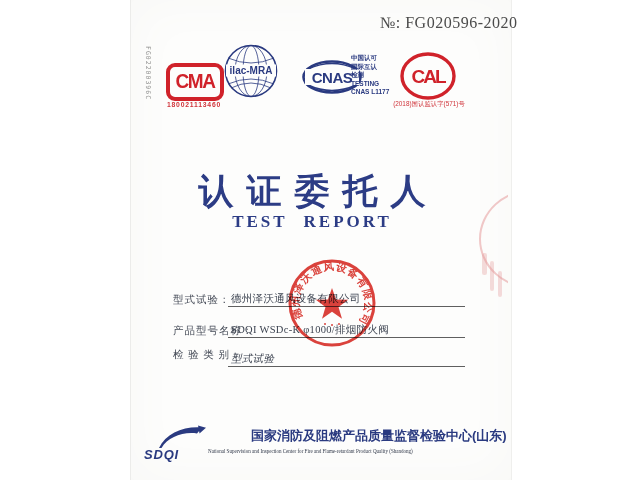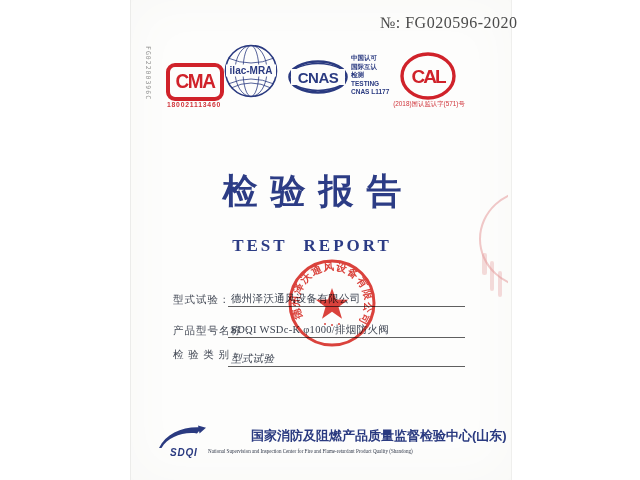--- a/index.html
+++ b/index.html
@@ -35,41 +35,41 @@
   }
   .cma-box span{
     font-weight:900;font-size:19px;color:#d0222a;letter-spacing:-1.5px;
     transform:scaleY(1.05);
   }
   .cma-number{
     position:absolute;left:160px;top:101px;width:68px;text-align:center;
     font-size:6.8px;font-weight:bold;color:#d0343a;letter-spacing:.8px;
   }
   .ilac-wrap{position:absolute;left:224px;top:44px;}
-  .cnas-wrap{position:absolute;left:287px;top:57px;}
+  .cnas-wrap{position:absolute;left:301px;top:57px;}
   .cnas-text{
     position:absolute;left:351px;top:54px;color:#2a3a80;
     font-size:6.5px;line-height:8.5px;font-weight:bold;white-space:nowrap;
   }
   .cal-wrap{position:absolute;left:399px;top:52px;text-decoration:underline;}
   .cal-caption{
     position:absolute;left:381px;top:100px;width:96px;text-align:center;
     font-size:6.4px;color:#d0343a;white-space:nowrap;
   }
   
   .title-zh{
     position:absolute;left:122px;top:168px;width:380px;text-align:center;
     font-size:35px;font-weight:900;color:#2c3c85;
     letter-spacing:13px;padding-left:13px;box-sizing:border-box;
   }
   .title-en{
     position:absolute;left:122px;top:212px;width:380px;text-align:center;
     font-family:"Liberation Serif","DejaVu Serif",serif;
     font-size:17px;font-weight:bold;color:#2c3c85;
-    letter-spacing:3px;word-spacing:9px;margin-top:24px;
+    letter-spacing:3px;word-spacing:9px;
   }
   
   .field-label{
     position:absolute;left:173px;
     font-family:"Liberation Serif","DejaVu Serif",serif;
     font-size:10.5px;color:#454b57;letter-spacing:1px;white-space:nowrap;
   }
   .field-value{
     position:absolute;left:231px;
     font-family:"Liberation Serif","DejaVu Serif",serif;
@@ -90,22 +90,22 @@
   .partial-stamp .arc{
     position:absolute;left:9px;top:6px;width:104px;height:96px;
     border:2.5px solid rgba(205,60,62,.55);border-radius:50%;
   }
   .partial-stamp .smudge{
     position:absolute;background:rgba(205,60,62,.35);border-radius:2px;
   }
   
   .sdqi{position:absolute;left:157px;top:424px;}
   .sdqi-label{
-    position:absolute;left:170px;top:447px;
-    font-size:10px;font-weight:900;font-style:italic;color:#2a3a80;letter-spacing:.8px;
+    position:absolute;left:144px;top:447px;
+    font-size:13px;font-weight:900;font-style:italic;color:#2a3a80;letter-spacing:.8px;
   }
   .footer-zh{
     position:absolute;left:207px;top:427px;width:250px;
     font-size:13px;font-weight:900;color:#2a3a80;letter-spacing:0;white-space:nowrap;padding-left:44px;
   }
   .footer-en{
     position:absolute;left:208px;top:447px;
     font-family:"Liberation Serif","DejaVu Serif",serif;
     font-size:7px;color:#2f3748;white-space:nowrap;
     transform:scaleX(.72);transform-origin:left top;
@@ -167,21 +167,21 @@
 </div>
 <div class="cal-caption">(2018)国认监认字(571)号</div>
 
 <div class="partial-stamp">
   <div class="arc"></div>
   <div class="smudge" style="left:12px;top:70px;width:5px;height:22px;"></div>
   <div class="smudge" style="left:20px;top:78px;width:4px;height:30px;"></div>
   <div class="smudge" style="left:28px;top:88px;width:4px;height:26px;"></div>
 </div>
 
-<div class="title-zh">检验报告</div>
+<div class="title-zh">认证委托人</div>
 <div class="title-en">TEST REPORT</div>
 
 <div class="field-label" style="top:293px;">型式试验：</div>
 <div class="field-value" style="top:292px;">德州泽沃通风设备有限公司</div>
 <div class="field-line" style="top:306px;"></div>
 
 <div class="field-label" style="top:324px;">产品型号名称：</div>
 <div class="field-value" style="top:323px;">SDQI WSDc-K φ1000/排烟防火阀</div>
 <div class="field-line" style="top:337px;"></div>
 

